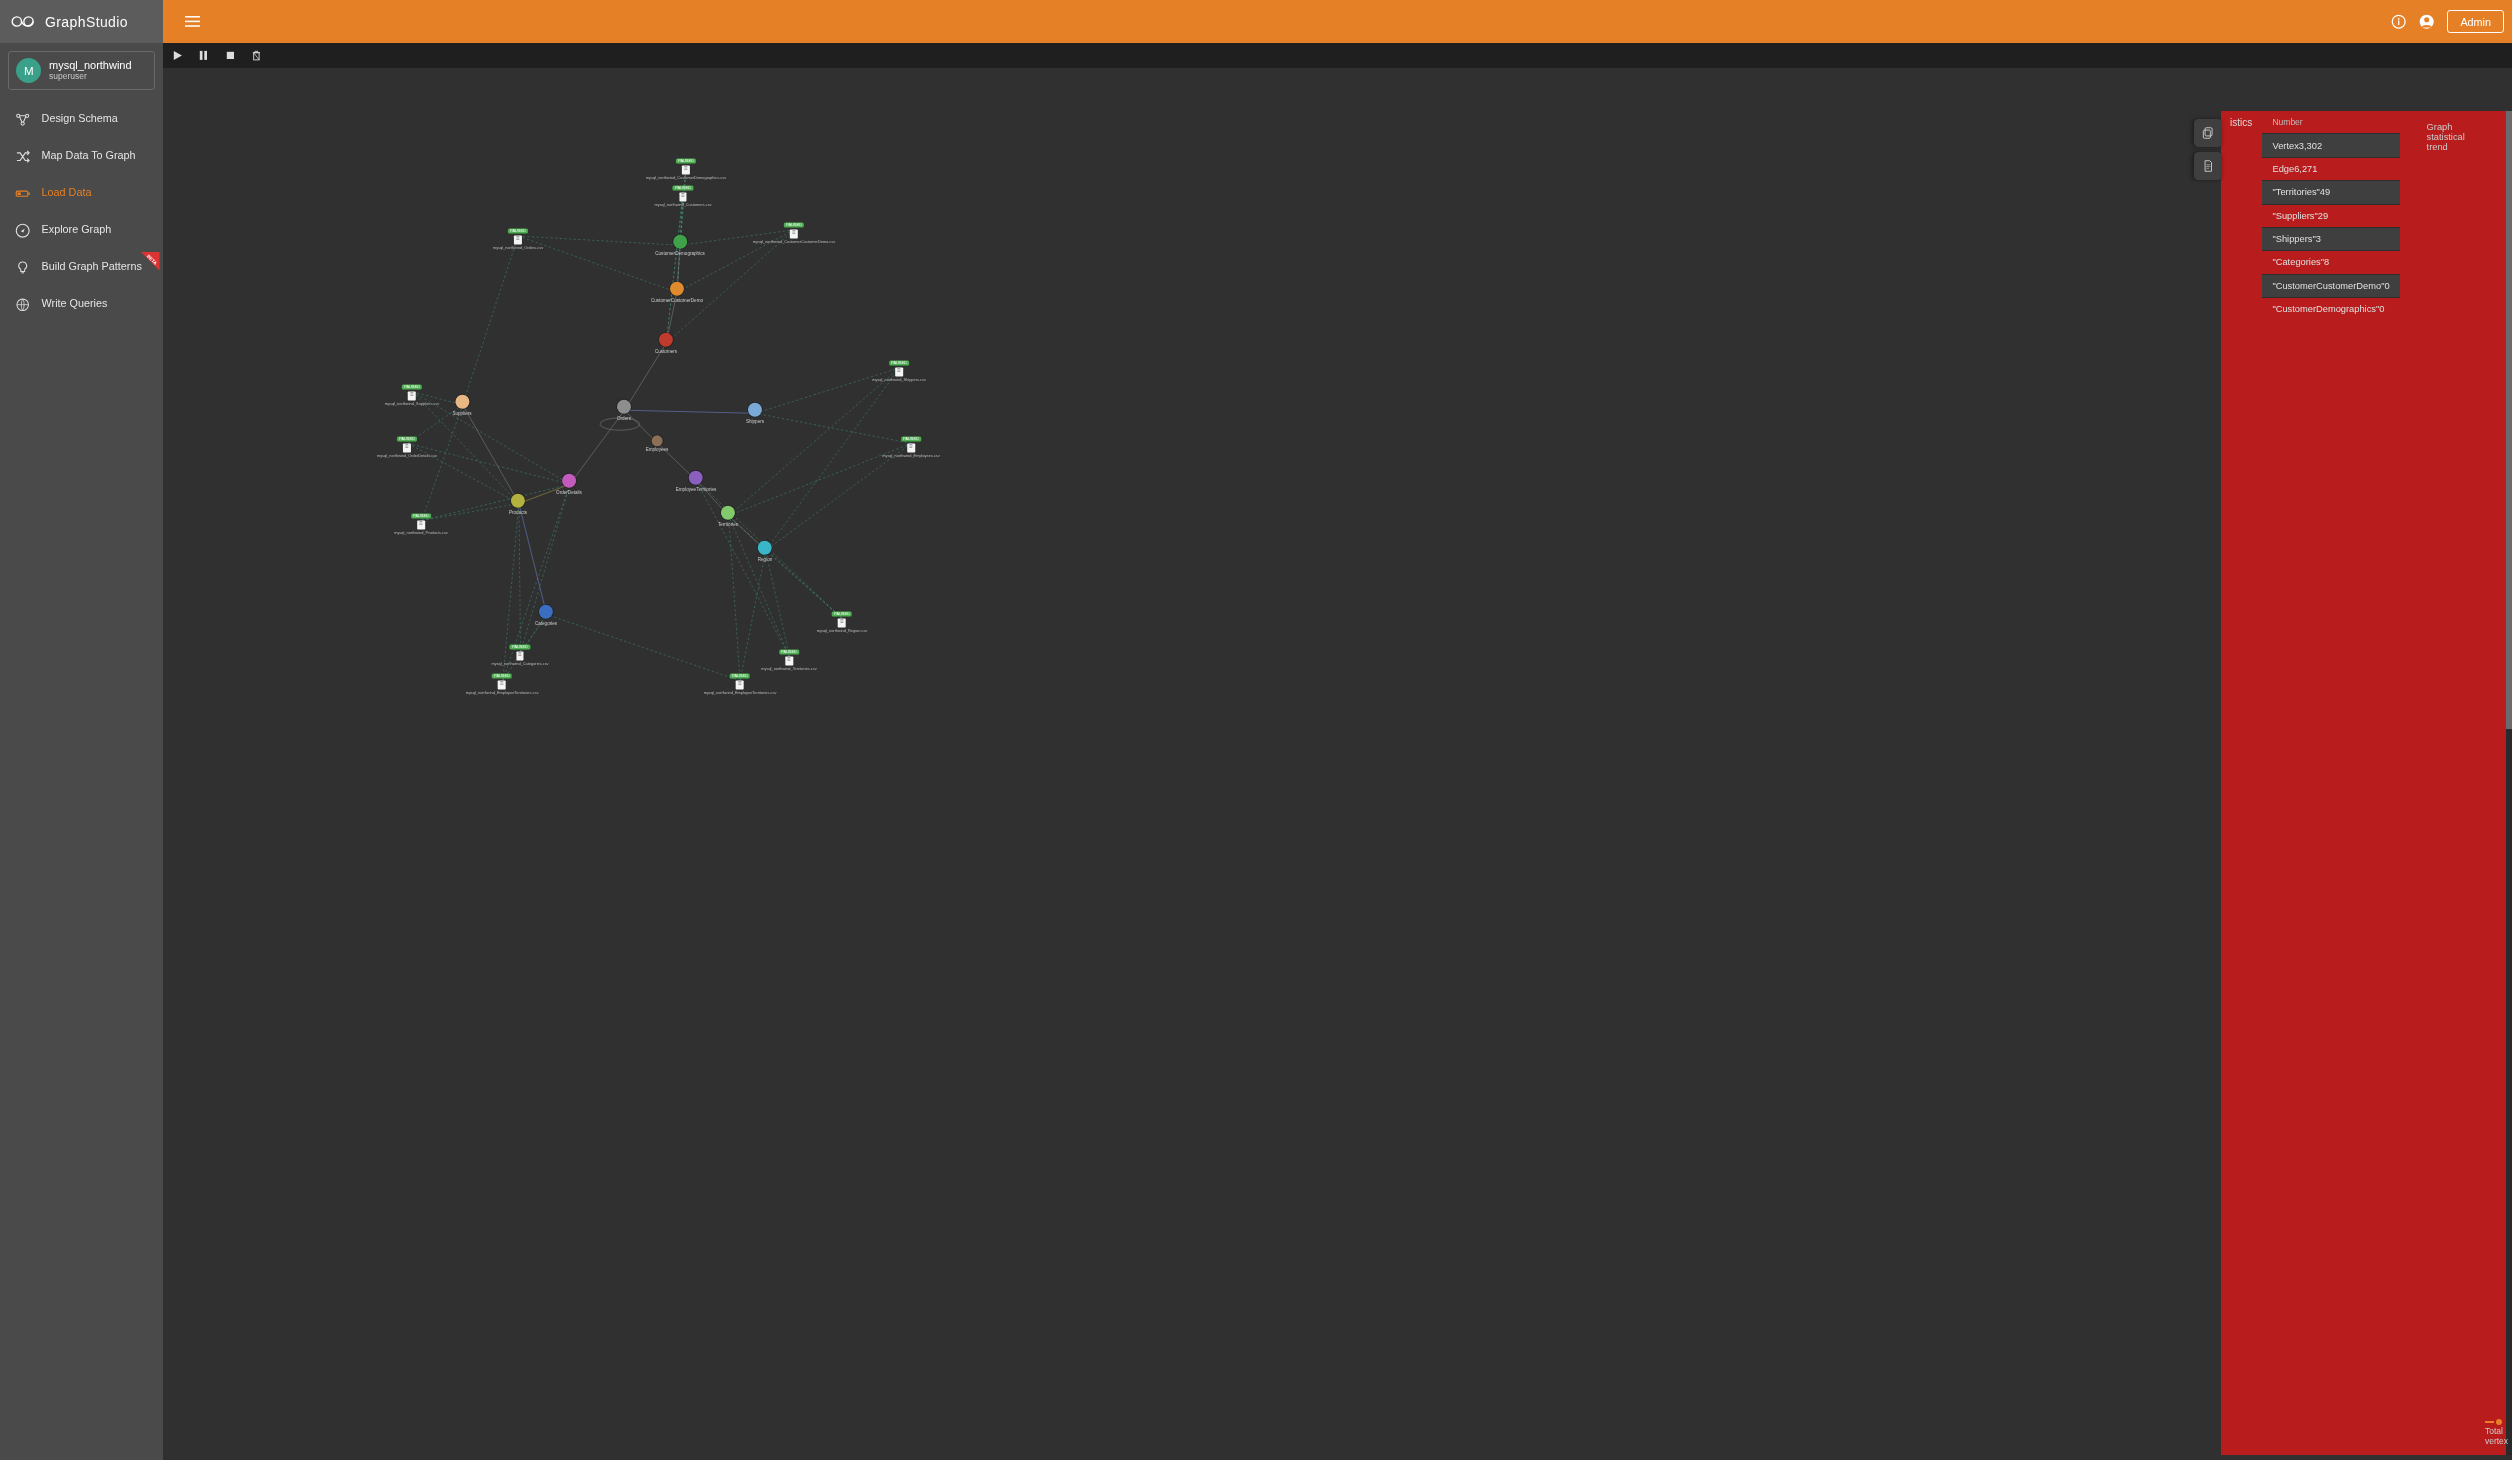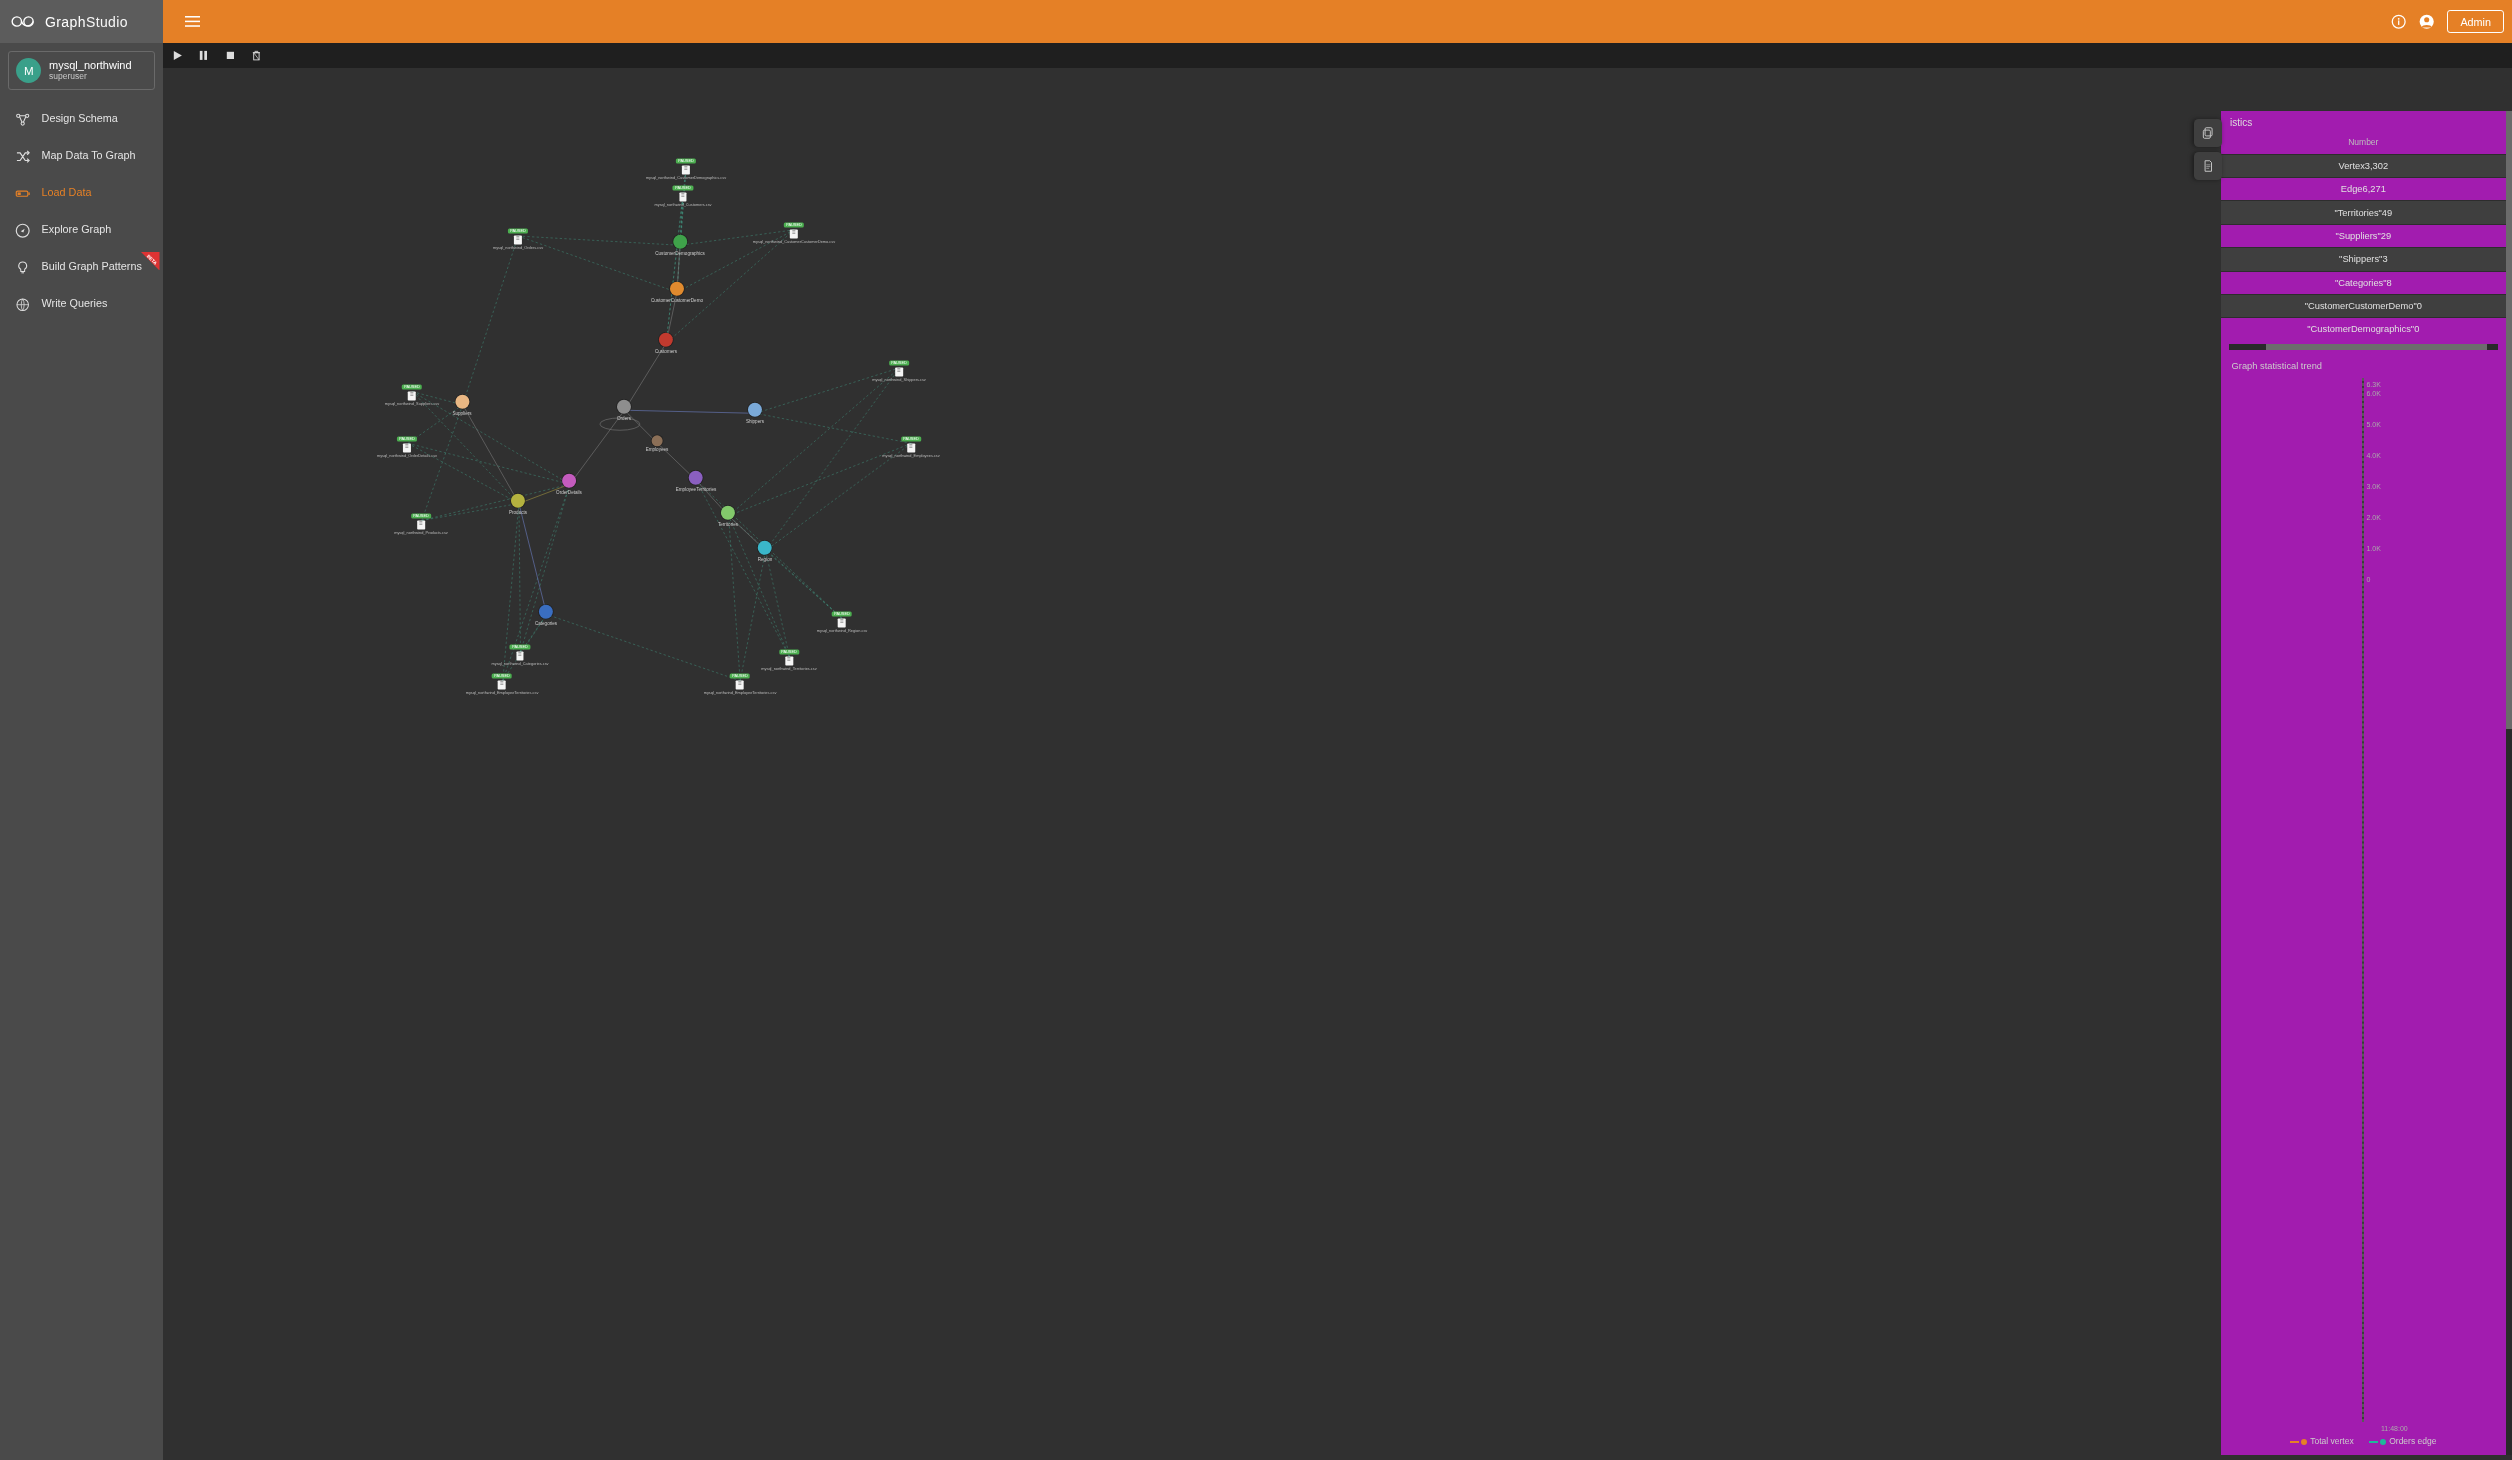--- a/index.html
+++ b/index.html
@@ -46,24 +46,24 @@
 .edge-line { stroke:#42a38b; stroke-width:1; stroke-dasharray:3 3; fill:none; opacity:.55;}
 .edge-solid { stroke:#777; stroke-width:1; fill:none; opacity:.8;}
 .edge-blue  { stroke:#6b7dbf; stroke-width:1; fill:none; opacity:.8;}
 .edge-olive { stroke:#9a8f3e; stroke-width:1; fill:none; opacity:.8;}
 
 
 .side-float { position:absolute; right:290px; top:76px; display:flex; flex-direction:column; gap:4.6px; z-index:3;}
 .float-btn { width:28px; height:28px; background:#3f3f3f; border-radius:4.6px; display:flex; align-items:center; justify-content:center; box-shadow:-1.5px 0 4.6px rgba(0,0,0,.4); cursor:pointer;}
 
 
-.rightpanel { position:absolute; right:6.2px; top:68px; bottom:4.6px; width:285px; background:#a21caf; display:flex; flex-direction:column; z-index:2;}
+.rightpanel { position:absolute; right:6.2px; top:68px; bottom:4.6px; width:285px; background:#b91c1c; display:flex; flex-direction:row; z-index:2;}
 .stats-title { font-size:10px; color:#ddd; padding:6.2px 9.3px 3.1px 9.3px;}
 .stats-table { flex:none; }
-.stats-head, .stats-row { display:flex; justify-content:center; padding:6.2px 10.8px; font-size:9.3px; border-top:0.8px solid #2d2d2d;}
+.stats-head, .stats-row { display:flex; justify-content:flex-start; padding:6.2px 10.8px; font-size:9.3px; border-top:0.8px solid #2d2d2d;}
 .stats-head { color:#bdbdbd; font-size:8.5px; border-top:none;}
 .stats-row:nth-child(odd){ background:#3f3f3f;}
 .stats-scroll { overflow:hidden;}
 .hscroll-track { height:6.2px; background:#2a2a2a; margin:3.1px 7.7px 0 7.7px; position:relative;}
 .hscroll-thumb { position:absolute; left:14%; width:82%; top:0; bottom:0; background:#6d6d6d;}
 .trend-title { font-size:9.3px; color:#ccc; padding:10.8px 10.8px 4.6px 10.8px;}
 .chart-wrap { flex:1; padding:3.1px 9.3px 9.3px 9.3px; display:flex; flex-direction:column;align-items:center;}
 .chart-box { flex:1; background:#3a3a3a; position:relative; border:0.8px dashed #5a5a5a;}
 .ytick { position:absolute; left:3.1px; font-size:7px; color:#aaa; transform:translateY(-50%);}
 .xtick { position:absolute; bottom:-10.8px; font-size:7px; color:#aaa; transform:translateX(-50%);}

